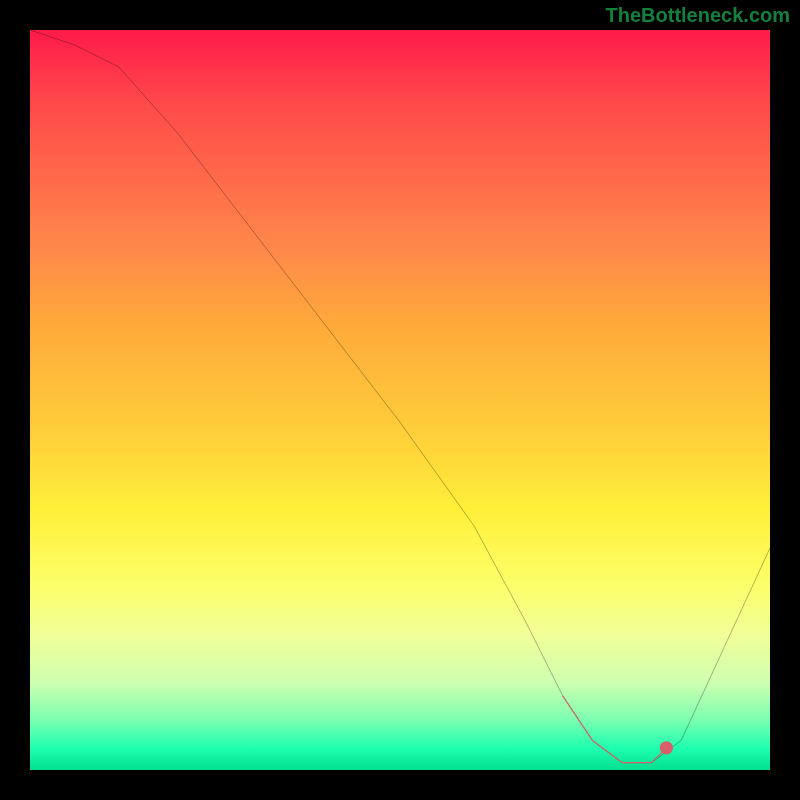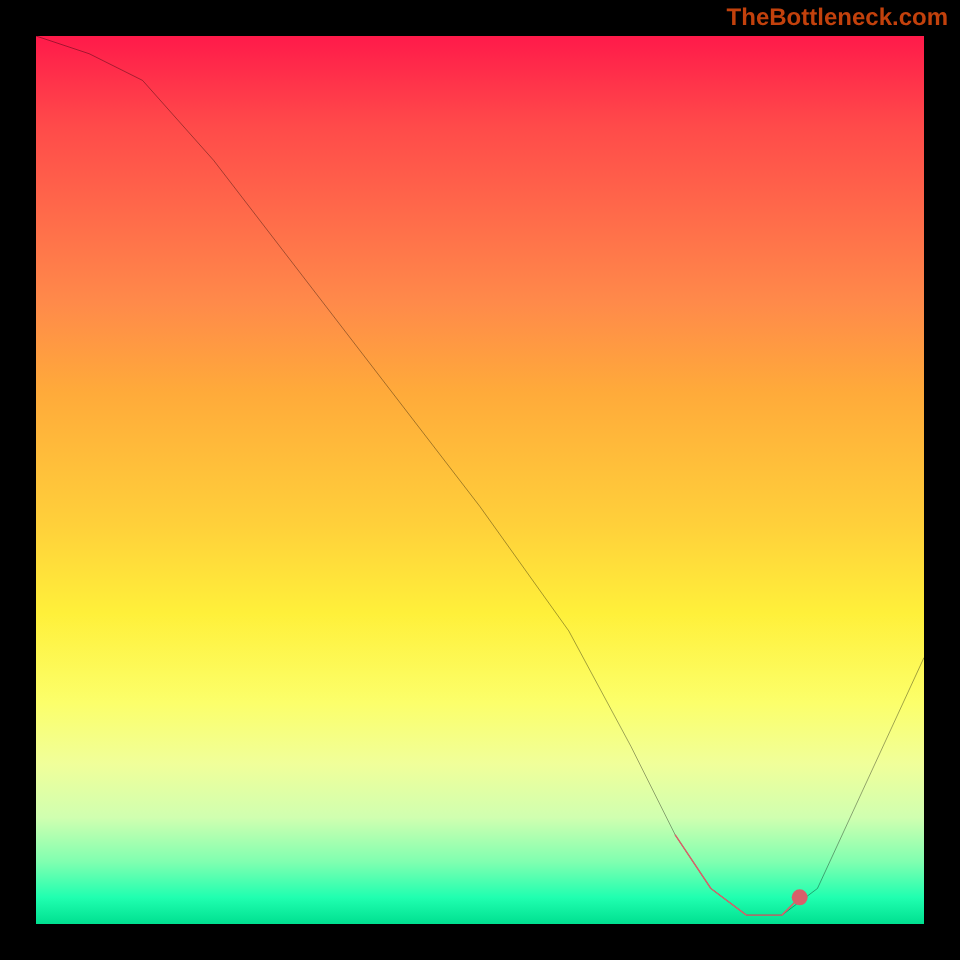--- a/index.html
+++ b/index.html
@@ -8,21 +8,21 @@
     width: 800px;
     height: 800px;
     background: #000;
     position: relative;
     font-family: Arial, sans-serif;
   }
   .watermark {
     position: absolute;
     top: 4px;
     right: 10px;
-    color: #c2410c;
+    color: #15803d;
     font-size: 20px;
     font-weight: bold;
     z-index: 10;
   }
   .plot-area {
     position: absolute;
     left: 30px;
     top: 30px;
     width: 740px;
     height: 740px;

